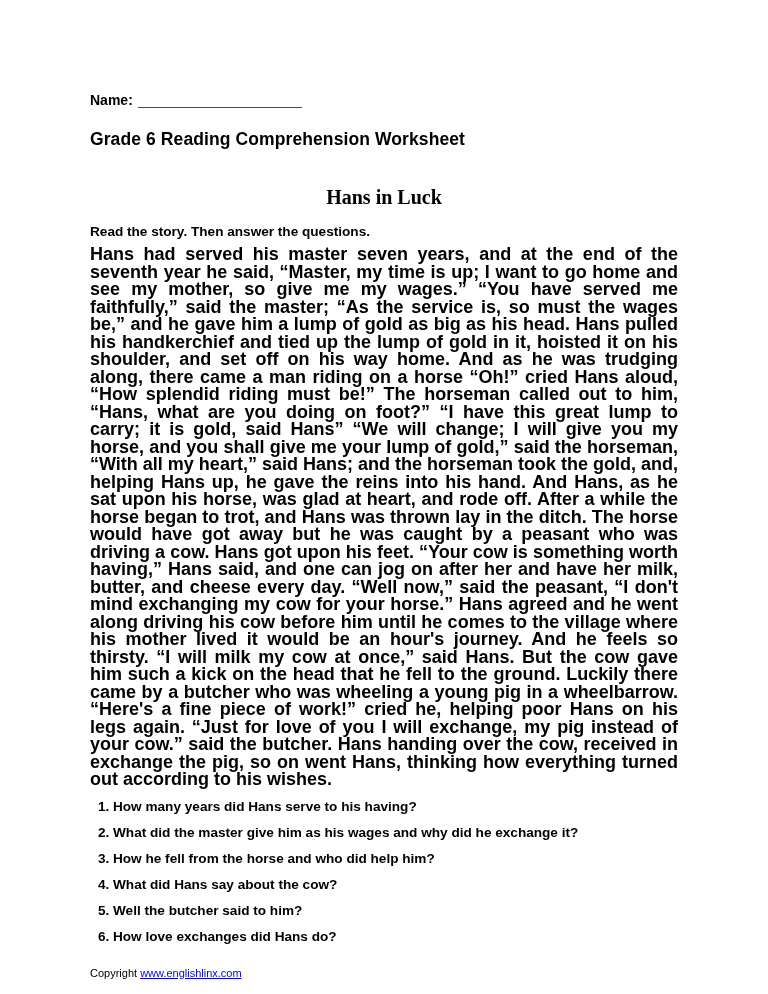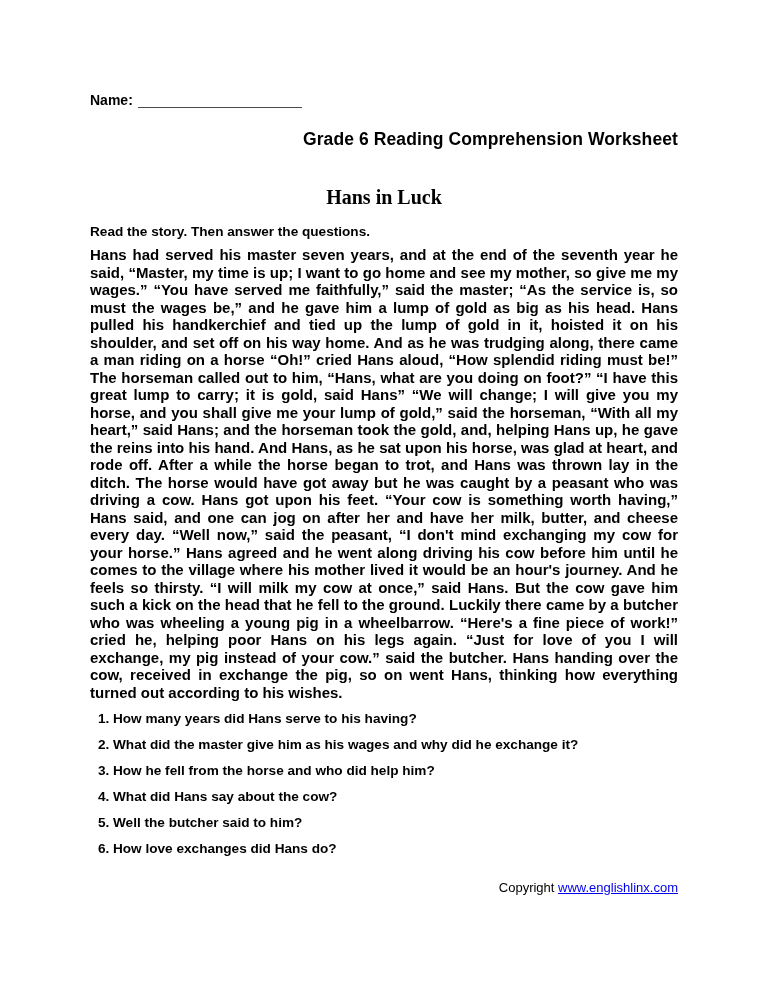--- a/index.html
+++ b/index.html
@@ -34,40 +34,40 @@
   }
   .blank-line {
     display: inline-block;
     width: 164px;
     height: 14px;
     margin-left: 5px;
     border-bottom: 1.5px solid #4a4a4a;
   }
   .worksheet-title {
     margin: 21px 0 0 0;
-    text-align: right;
+    text-align: left;
     font-size: 17.5px;
     font-weight: 700;
     letter-spacing: 0.1px;
   }
   .story-title {
     margin: 36px 0 0 0;
     text-align: center;
     font-family: "Liberation Serif", serif;
     font-size: 20px;
     font-weight: 700;
   }
   .instructions {
     margin: 15px 0 0 0;
     font-size: 13.6px;
     font-weight: 700;
   }
   .story-text {
     margin: 7px 0 0 0;
-    font-size: 15px;
+    font-size: 18px;
     font-weight: 700;
     line-height: 17.5px;
     text-align: justify;
   }
   .questions-heading {
     margin: 17px 0 0 0;
     font-size: 13.8px;
     font-weight: 700;
     text-decoration: underline;
     text-underline-offset: 2px;
@@ -77,22 +77,22 @@
     padding-left: 23px;
     font-size: 13.6px;
     font-weight: 700;
   }
   ol.questions li {
     margin-bottom: 8.5px;
     line-height: 17.5px;
   }
   .footer {
     margin-top: 22px;
-    text-align: right;
-    font-size: 13px;
+    text-align: left;
+    font-size: 11px;
     font-weight: 400;
   }
   .footer a {
     color: #0000EE;
     text-decoration: underline;
     font-weight: 400;
   }
 </style>
 </head>
 <body>

